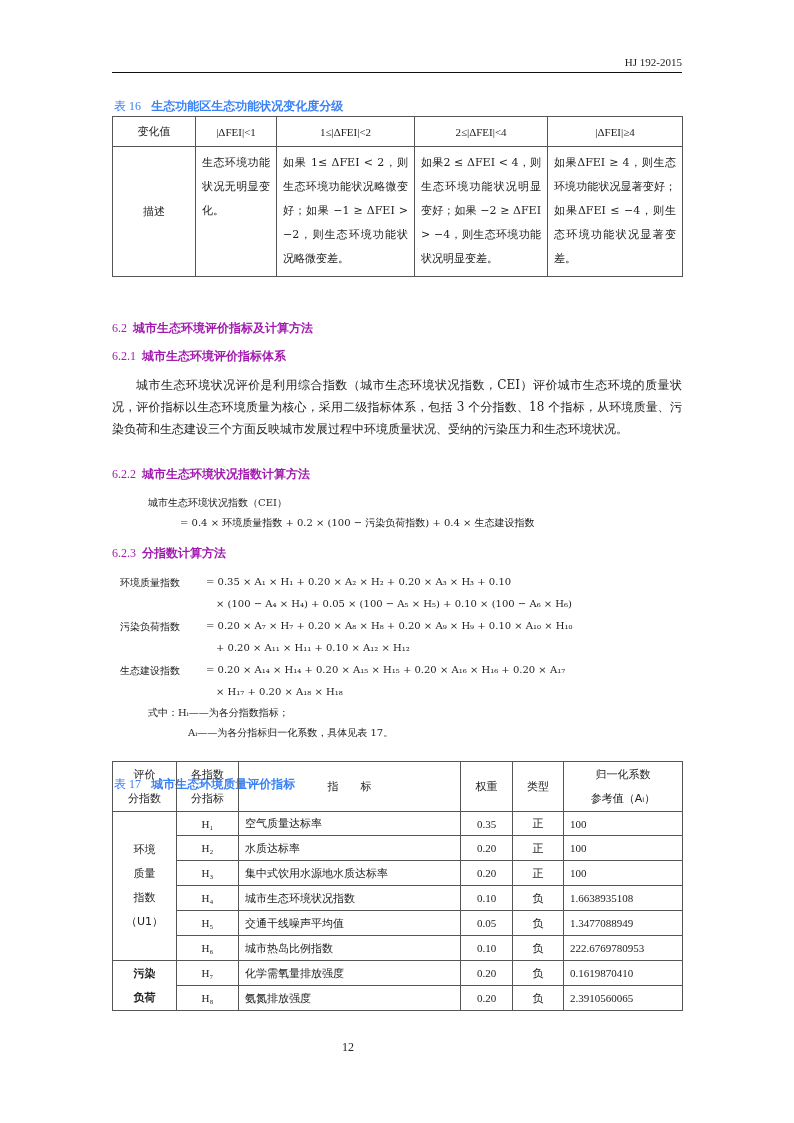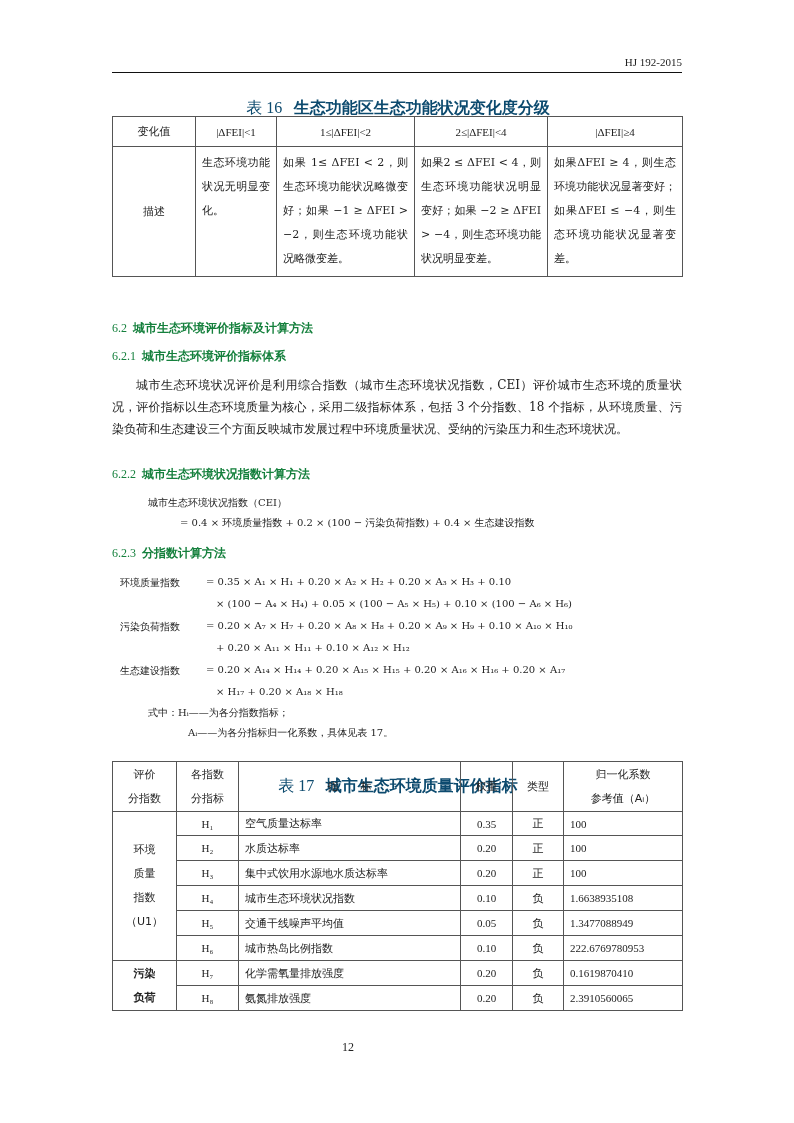--- a/index.html
+++ b/index.html
@@ -11,39 +11,39 @@
   .abs { position: absolute; }
   .header-code {
     right: 112px; top: 56px; font-size: 11px;
     font-family: "Liberation Serif", serif; color: #222;
   }
   .header-rule {
     left: 112px; top: 72px; width: 570px; height: 0;
     border-top: 1.2px solid #111;
   }
   .caption {
-    left: 112px; width: 570px; text-align: center;
-    font-family: "DejaVu Sans", sans-serif; font-weight: bold; font-size: 16px;
-    color: #0c4a6e;
+    left: 112px; width: 570px; text-align: left;
+    font-family: "DejaVu Sans", sans-serif; font-weight: bold; font-size: 12px;
+    color: #3b82f6;
   }
   .caption .num { font-family: "Liberation Serif", serif; font-weight: normal; margin: 0 6px 0 2px; }
   table.grid {
     position: absolute; border-collapse: collapse; table-layout: fixed;
     font-size: 11px; color: #222;
   }
   table.grid td {
     border: 1px solid #555; padding: 0; vertical-align: middle;
   }
   .c { text-align: center; }
   .l { text-align: left; padding-left: 6px !important; }
   .desc { vertical-align: top !important; padding: 4px 6px !important; line-height: 24px; text-align: justify; }
   .sans { font-family: "DejaVu Sans", sans-serif; }
   .rom { font-family: "Liberation Serif", serif; }
   .h1 {
-    left: 112px; font-family: "DejaVu Sans", sans-serif; font-weight: bold; font-size: 12px; color: #15803d;
+    left: 112px; font-family: "DejaVu Sans", sans-serif; font-weight: bold; font-size: 12px; color: #a21caf;
   }
   .h1 .n { font-family: "Liberation Serif", serif; font-weight: normal; margin-right: 6px; }
   .para {
     left: 112px; width: 570px; font-size: 12px; line-height: 22px; text-align: justify; color: #222;
   }
   .formula { font-size: 10px; color: #222; white-space: nowrap; }
   .pagenum { left: 0; width: 696px; top: 1040px; text-align: center; font-size: 12px; font-family: "Liberation Serif", serif; }
 </style>
 </head>
 <body>

